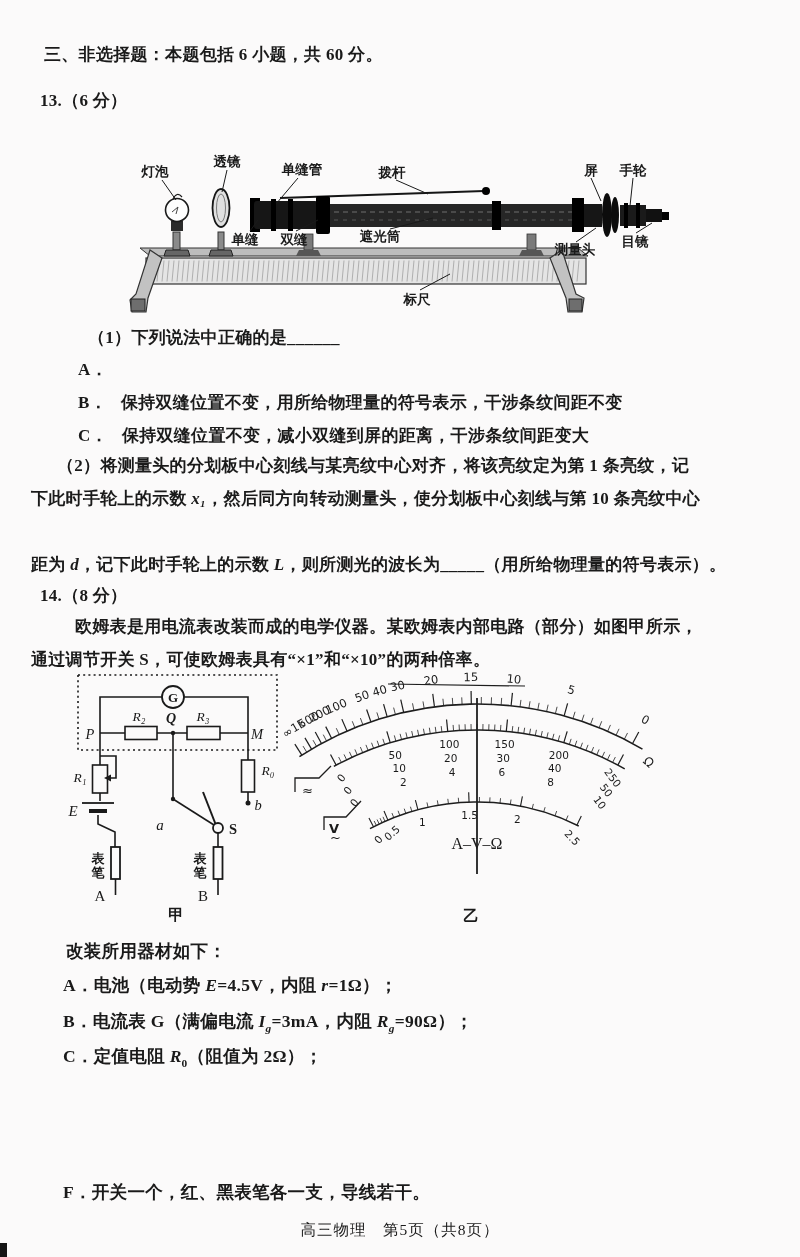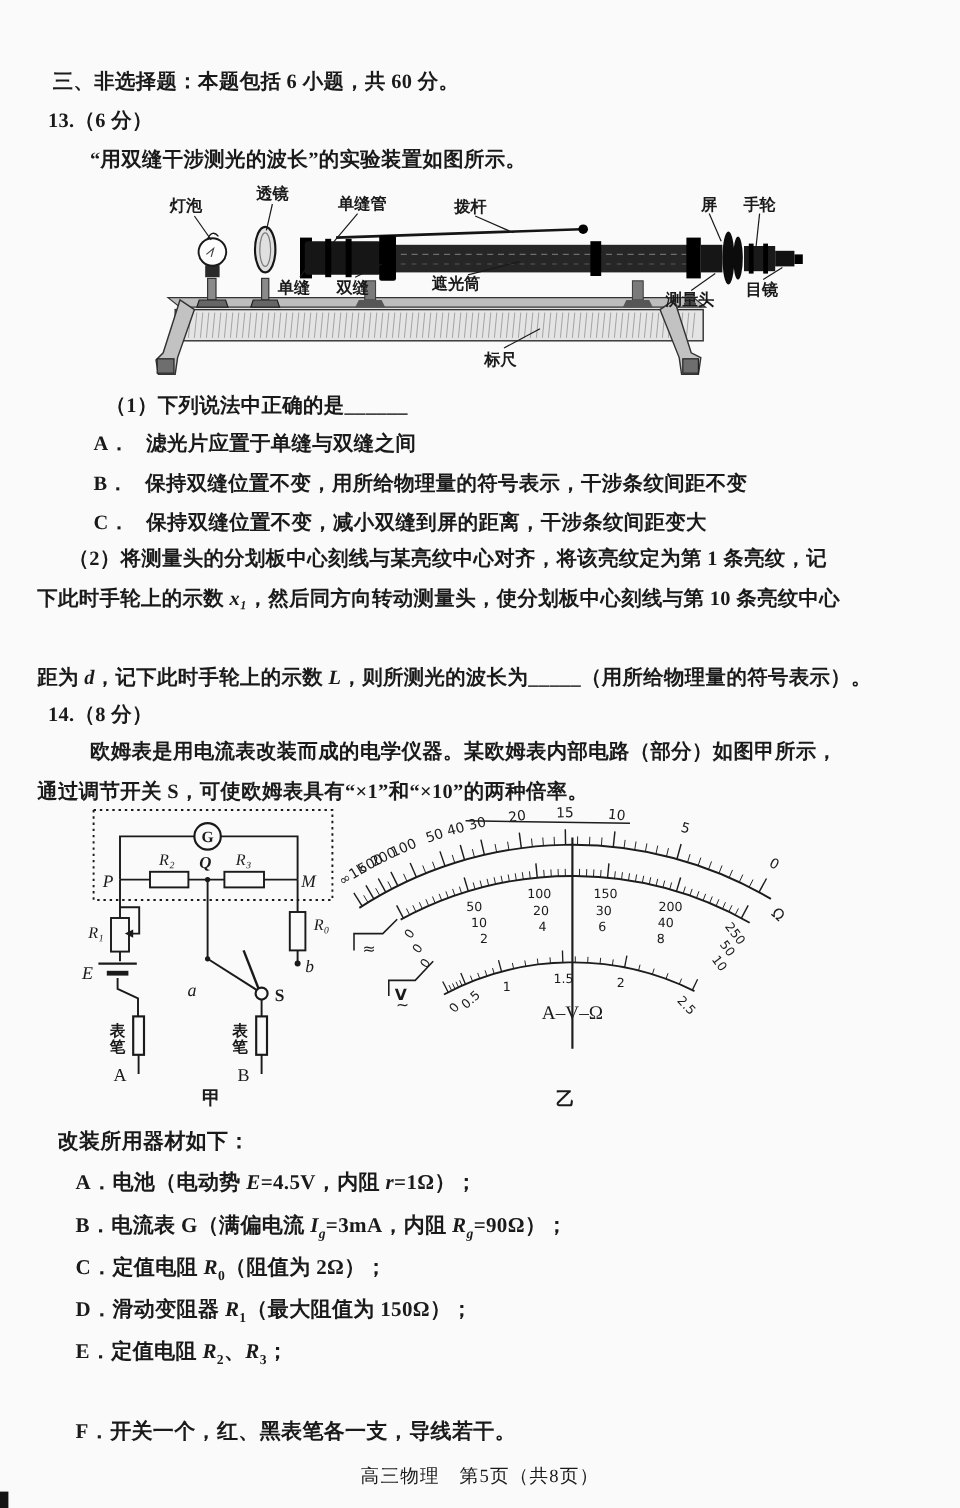--- a/index.html
+++ b/index.html
@@ -18,23 +18,22 @@
   .cit{font-family:"Liberation Serif",serif;font-style:italic;}
   .meter-num{font-family:"DejaVu Sans",sans-serif;}
   .footer{position:absolute;left:0;right:0;text-align:center;font-size:15.5px;letter-spacing:1px;margin-top:34px;}
   .corner{position:absolute;left:0;top:1243px;width:7px;height:14px;background:#151515;}
 </style>
 </head>
 <body>
 
 <div class="page">
 
-  <div class="t bold" style="left:44px;top:57px;">三、非选择题：本题包括 6 小题，共 60 分。</div>
+  <div class="t bold" style="left:44px;top:44px;">三、非选择题：本题包括 6 小题，共 60 分。</div>
   <div class="t" style="left:40px;top:90px;">13.（6 分）</div>
-  <div class="t" style="left:75px;top:122px;">“用双缝干涉测光的波长”的实验装置如图所示。</div>
 
   <svg style="left:128px;top:146px;" width="565" height="182" viewBox="0 0 565 182">
 
     <polygon points="12,102 450,102 460,110 22,110" fill="#bdbdbd" stroke="#333" stroke-width="1"></polygon>
     <rect x="18" y="112" width="440" height="26" fill="#e4e4e4" stroke="#333" stroke-width="1.2"></rect>
     <g id="ruler-hatch">
         <line x1="26" y1="114.5" x2="24" y2="135.5" stroke="#8a8a8a" stroke-width="0.6"></line>
         <line x1="31" y1="114.5" x2="29" y2="135.5" stroke="#8a8a8a" stroke-width="0.6"></line>
         <line x1="36" y1="114.5" x2="34" y2="135.5" stroke="#8a8a8a" stroke-width="0.6"></line>
         <line x1="41" y1="114.5" x2="39" y2="135.5" stroke="#8a8a8a" stroke-width="0.6"></line>
@@ -192,21 +191,20 @@
     <text class="figlab" x="507" y="100" text-anchor="middle">目镜</text>
     <text class="figlab" x="289" y="158" text-anchor="middle">标尺</text>
   </svg>
 
   <div class="t" style="left:88px;top:327px;">
     <span>（1）下列说法中正确的是</span><span>______</span>
   </div>
 
   <div class="t opt" style="left:78px;top:359px;">
     <span class="lab">A．</span>
-    <span>滤光片应置于单缝与双缝之间</span>
   </div>
   <div class="t opt" style="left:78px;top:392px;">
     <span class="lab">B．</span>
     <span>保持双缝位置不变，用所给物理量的符号表示，干涉条纹间距不变</span>
   </div>
   <div class="t opt" style="left:78px;top:425px;">
     <span class="lab">C．</span>
     <span>保持双缝位置不变，减小双缝到屏的距离，干涉条纹间距变大</span>
   </div>
 
@@ -440,23 +438,21 @@
       <line x1="273.0866972955544" y1="152.1248934128436" x2="275.04035293800075" y2="147.5223691455814" stroke="#1d1d1d" stroke-width="0.8"></line>
       <polyline points="2,124 2,110 26,110 38,98" fill="none" stroke="#1d1d1d" stroke-width="1.3"></polyline>
       <text x="9" y="127" font-size="13">≈</text>
       <polyline points="31,162 31,149 53,149 68,133" fill="none" stroke="#1d1d1d" stroke-width="1.3"></polyline>
       <text x="36" y="165" font-size="13" font-weight="bold">V</text>
       <text x="37" y="174" font-size="13">~</text>
       <text x="184" y="181" font-size="16" text-anchor="middle" style="font-family:'Liberation Serif',serif">A–V–Ω</text>
       <line x1="184" y1="30" x2="184" y2="206" stroke="#1d1d1d" stroke-width="1.8"></line>
     </svg>
 
-  <div class="t eq" style="left:48px;top:941px;">改装所用器材如下：</div>
+  <div class="t eq" style="left:66px;top:941px;">改装所用器材如下：</div>
   <div class="t eq" style="left:63px;top:975px;"><span>A．电池（电动势 </span><span class="it">E</span><span>=4.5V，内阻 </span><span class="it">r</span><span>=1Ω）；</span></div>
   <div class="t eq" style="left:63px;top:1011px;"><span>B．电流表 G（满偏电流 </span><span class="it">I</span><sub class="it">g</sub><span>=3mA，内阻 </span><span class="it">R</span><sub class="it">g</sub><span>=90Ω）；</span></div>
   <div class="t eq" style="left:63px;top:1046px;"><span>C．定值电阻 </span><span class="it">R</span><sub>0</sub><span>（阻值为 2Ω）；</span></div>
-  <div class="t eq" style="left:63px;top:1081px;"><span>D．滑动变阻器 </span><span class="it">R</span><sub>1</sub><span>（最大阻值为 150Ω）；</span></div>
-  <div class="t eq" style="left:63px;top:1116px;"><span>E．定值电阻 </span><span class="it">R</span><sub>2</sub><span>、</span><span class="it">R</span><sub>3</sub><span>；</span></div>
   <div class="t eq" style="left:63px;top:1182px;"><span>F．开关一个，红、黑表笔各一支，导线若干。</span></div>
 
   <div class="footer" style="top:1186px;">高三物理　第5页（共8页）</div>
   <div class="corner"></div>
 </div>
 
 </body></html>

